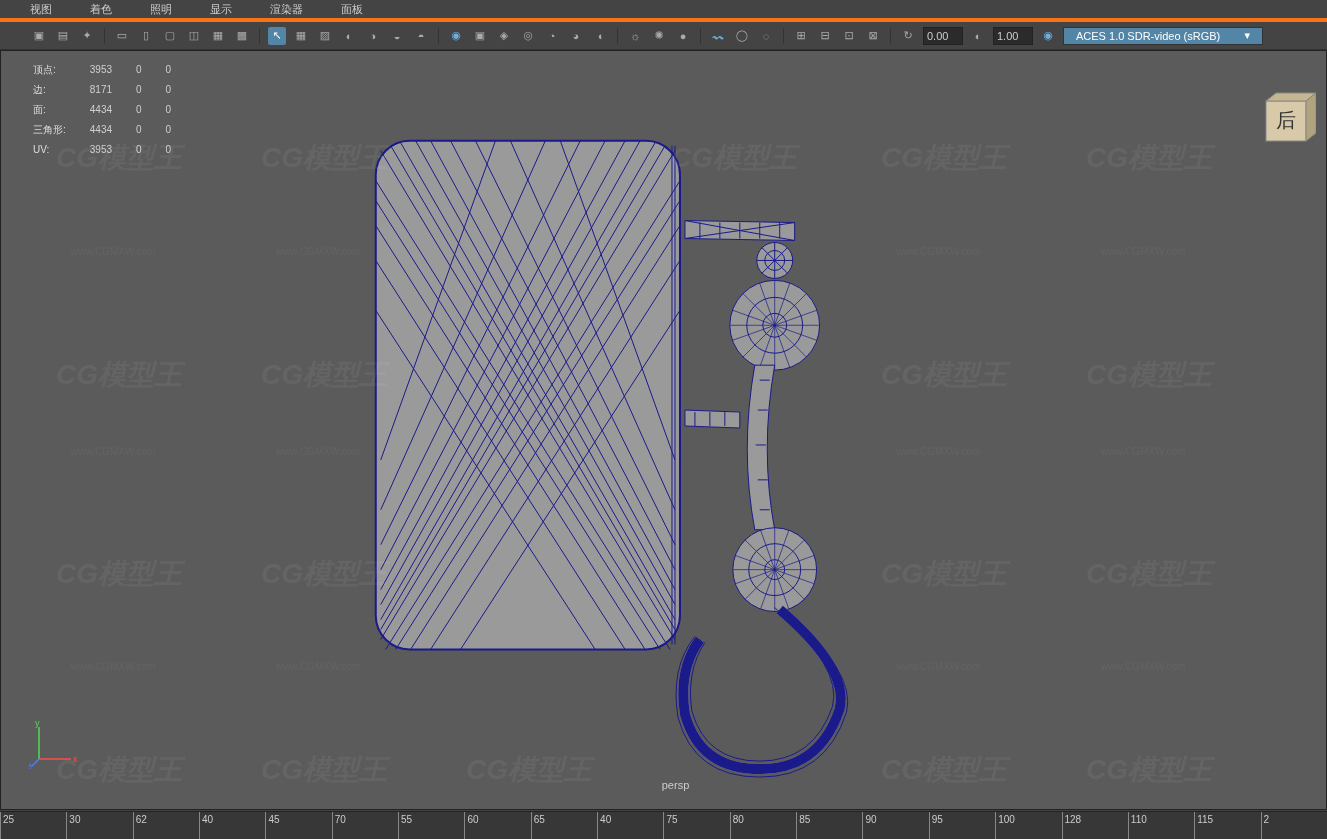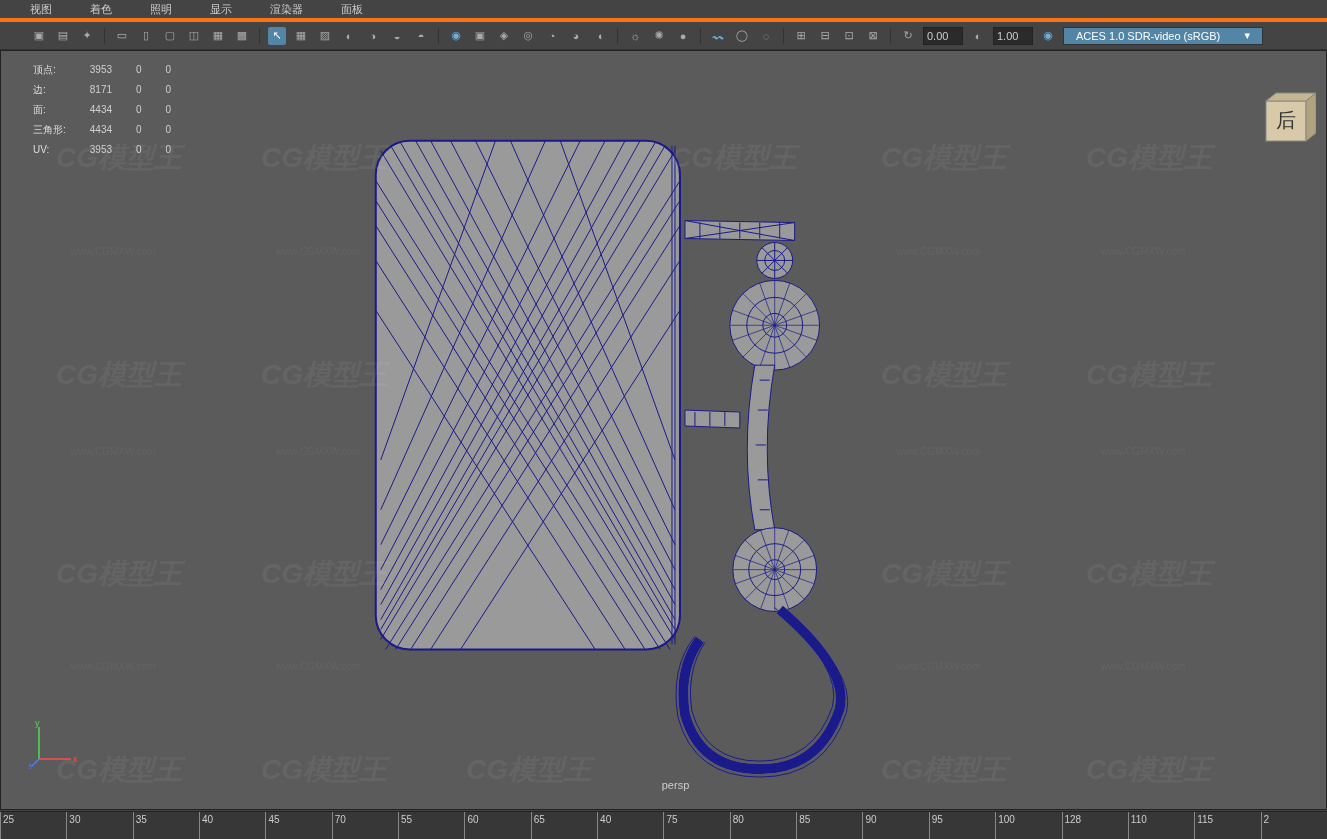--- a/index.html
+++ b/index.html
@@ -305,21 +305,21 @@
 
 <div class="timeline-bar">
   <div class="timeline-ruler" id="timeline-ruler">
       <div class="tick major">
         <span>25</span>
       </div>
       <div class="tick major">
         <span>30</span>
       </div>
       <div class="tick major">
-        <span>35</span>
+        <span>62</span>
       </div>
       <div class="tick major">
         <span>40</span>
       </div>
       <div class="tick major">
         <span>45</span>
       </div>
       <div class="tick major">
         <span>70</span>
       </div>

